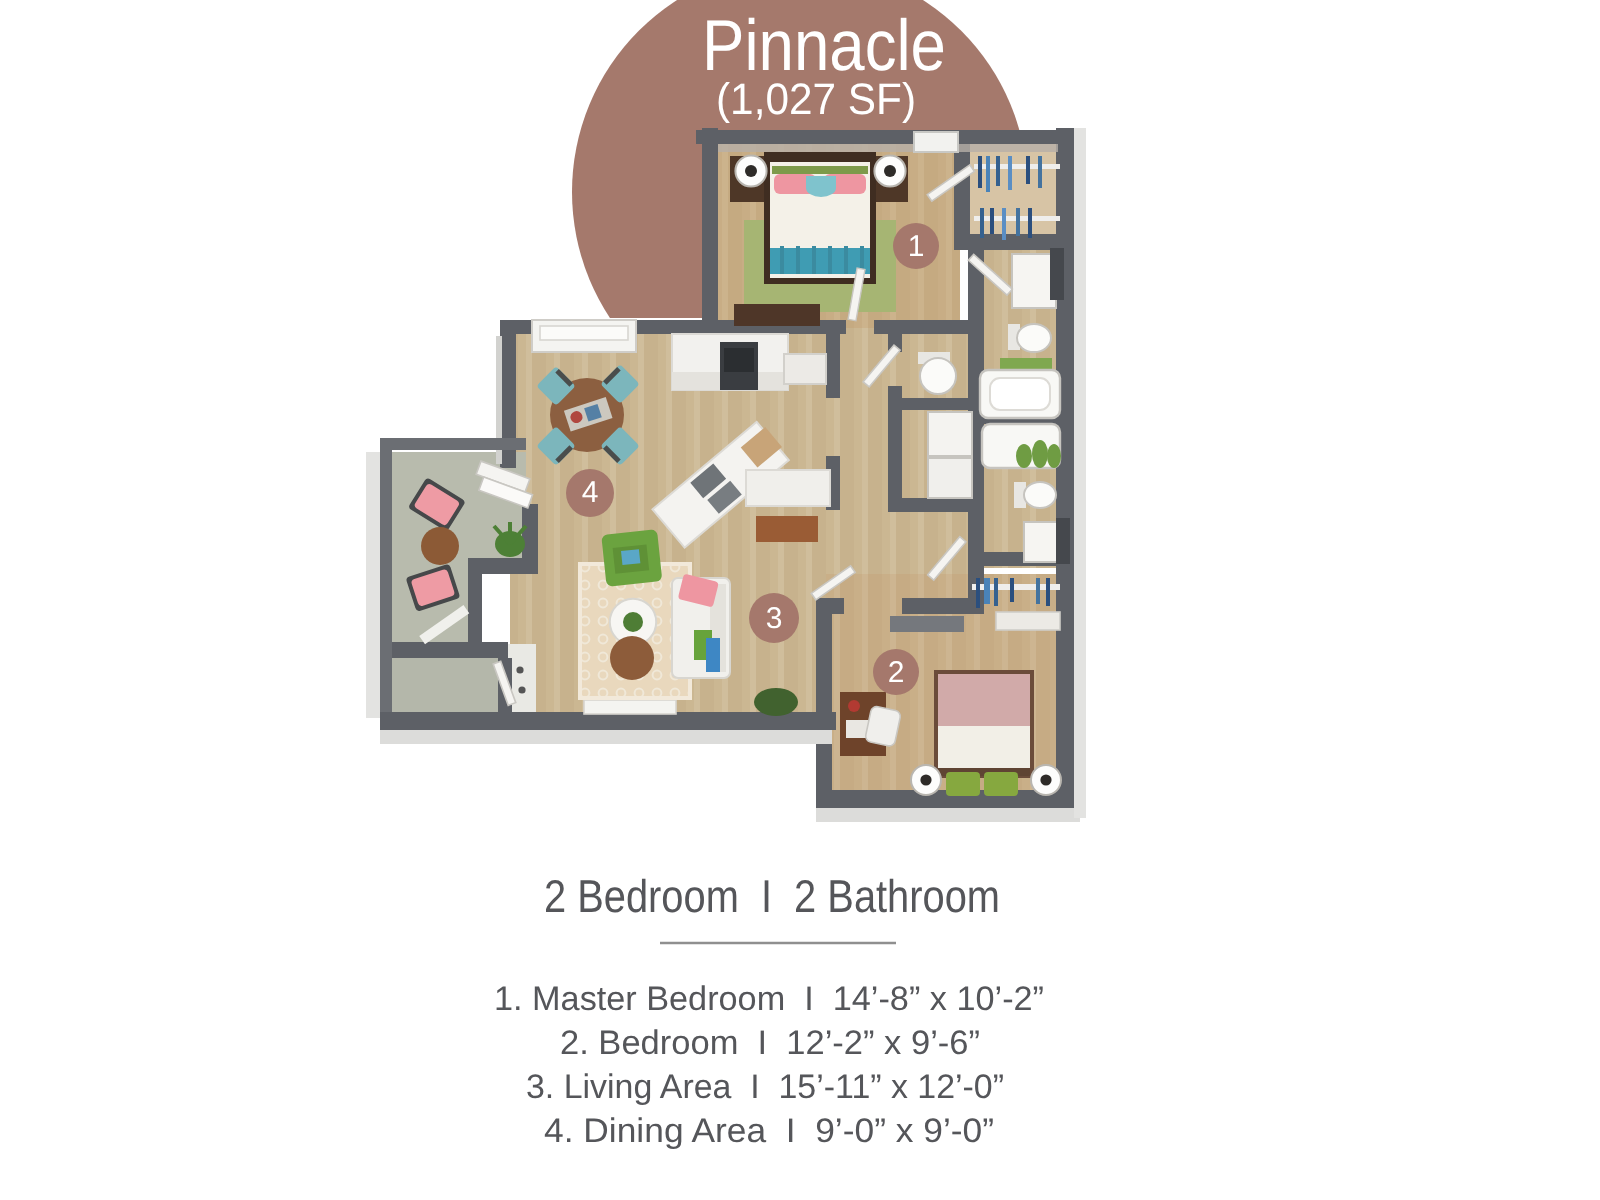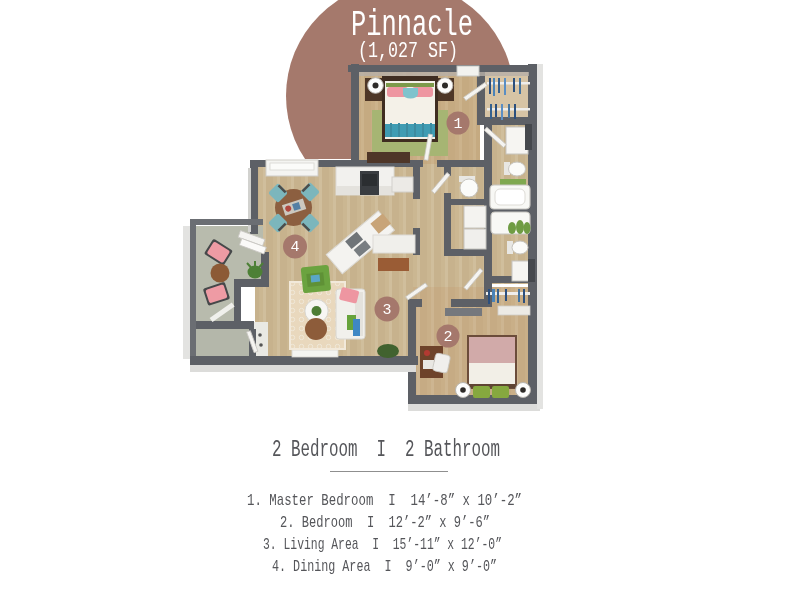--- a/index.html
+++ b/index.html
@@ -1,17 +1,17 @@
 <!DOCTYPE html>
 <html><head>
 <meta charset="utf-8">
 <style>
   html,body{margin:0;padding:0;background:#ffffff;}
   .page{position:relative;width:800px;height:600px;background:#ffffff;overflow:hidden;
-        font-family:Liberation Mono, monospace;}
+        font-family:Liberation Sans, sans-serif;}
 </style>
 </head>
 <body>
 <div class="page">
 <svg width="800" height="600" viewBox="0 0 800 600">
 <defs>
   <pattern id="wood" width="14" height="60" patternUnits="userSpaceOnUse">
     <rect width="14" height="60" fill="#cbb792"></rect>
     <rect x="0" width="7" height="60" fill="#c7b28d"></rect>
     <rect x="11" width="3" height="60" fill="#d0be9c"></rect>

